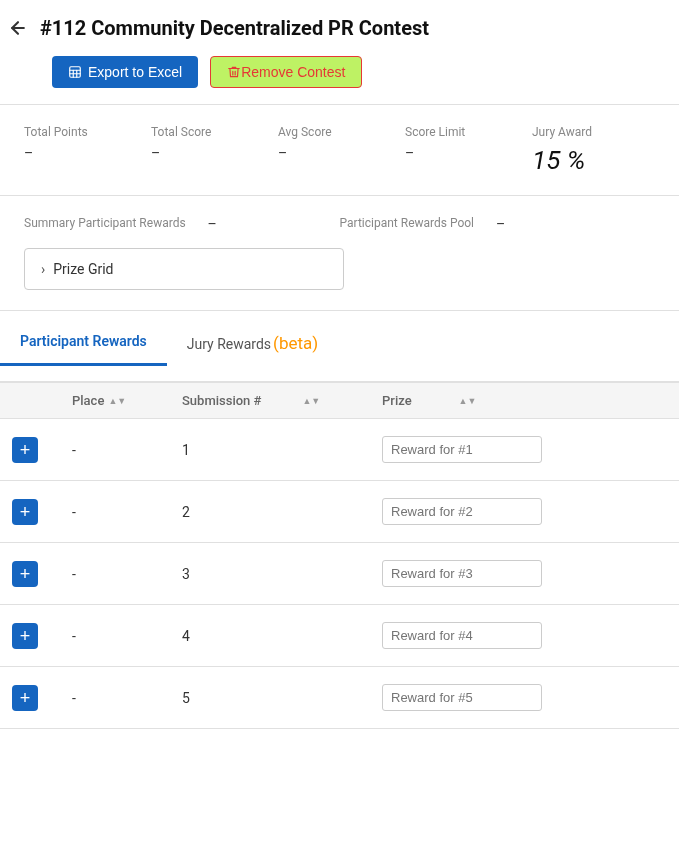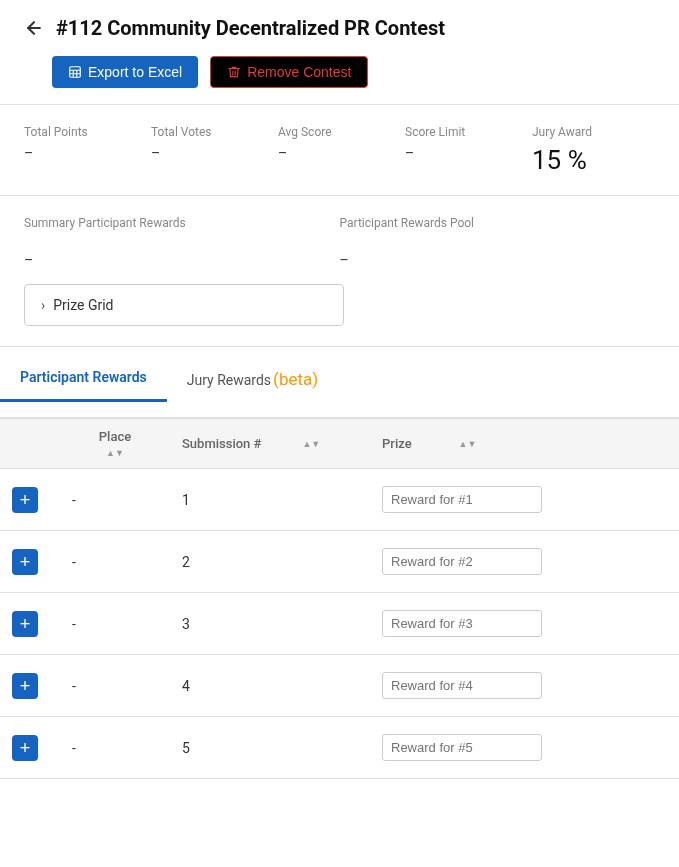--- a/index.html
+++ b/index.html
@@ -8,21 +8,21 @@
       background: #fff;
       color: #333;
       font-size: 14px;
       width: 679px;
       min-height: 867px;
     }
 
     .header {
       display: flex;
       align-items: center;
-      padding: 16px 20px 12px 24px;
+      padding: 16px 20px 12px 8px;
       gap: 12px;
     }
 
     .back-arrow {
       cursor: pointer;
       font-size: 20px;
       color: #333;
       display: flex;
       align-items: center;
     }
@@ -48,30 +48,29 @@
       padding: 8px 16px;
       cursor: pointer;
       font-size: 14px;
       display: flex;
       align-items: center;
       gap: 6px;
       justify-content: flex-end;
     }
 
     .btn-remove {
-      background: #000000;
+      background: #bef264;
       color: #e53935;
       border: 1.5px solid #e53935;
       border-radius: 4px;
       padding: 7px 16px;
       cursor: pointer;
       font-size: 14px;
       display: flex;
       align-items: center;
-      gap: 6px;
     }
 
     .divider {
       border: none;
       border-top: 1px solid #e0e0e0;
       margin: 0;
     }
 
     .stats-section {
       padding: 20px 24px;
@@ -94,40 +93,40 @@
 
     .stat-value {
       font-size: 14px;
       color: #333;
     }
 
     .stat-value.large {
       font-size: 26px;
       font-weight: 400;
       color: #111;
+      font-style: italic;
     }
 
     .summary-section {
       padding: 20px 24px;
       display: flex;
       gap: 0;
       border-bottom: 1px solid #e0e0e0;
       flex-direction: column;
     }
 
     .summary-row {
       display: flex;
       gap: 0;
       margin-bottom: 16px;
     }
 
     .summary-item {
       flex: 1;
       display: flex;
-      flex-direction: column;
       gap: 22px;
     }
 
     .summary-label {
       font-size: 12px;
       color: #888;
     }
 
     .summary-value {
       font-size: 14px;
@@ -197,21 +196,21 @@
       padding: 10px 12px;
       font-size: 13px;
       color: #666;
       font-weight: 500;
       display: flex;
       align-items: center;
       gap: 4px;
     }
 
     .th-cell.col-action { width: 60px; flex-shrink: 0; }
-    .th-cell.col-place { width: 110px; flex-shrink: 0; flex-direction: column; }
+    .th-cell.col-place { width: 110px; flex-shrink: 0; }
     .th-cell.col-submission { width: 200px; flex-shrink: 0; gap: 41px; }
     .th-cell.col-prize { flex: 1; gap: 47px; }
 
     .sort-icon {
       display: inline-flex;
       flex-direction: column;
       gap: 1px;
       font-size: 9px;
       color: #999;
     }
@@ -297,21 +296,21 @@
 </div>
 
 <hr class="divider">
 
 <div class="stats-section">
   <div class="stat-item">
     <span class="stat-label">Total Points</span>
     <span class="stat-value">–</span>
   </div>
   <div class="stat-item">
-    <span class="stat-label">Total Votes</span>
+    <span class="stat-label">Total Score</span>
     <span class="stat-value">–</span>
   </div>
   <div class="stat-item">
     <span class="stat-label">Avg Score</span>
     <span class="stat-value">–</span>
   </div>
   <div class="stat-item">
     <span class="stat-label">Score Limit</span>
     <span class="stat-value">–</span>
   </div>

